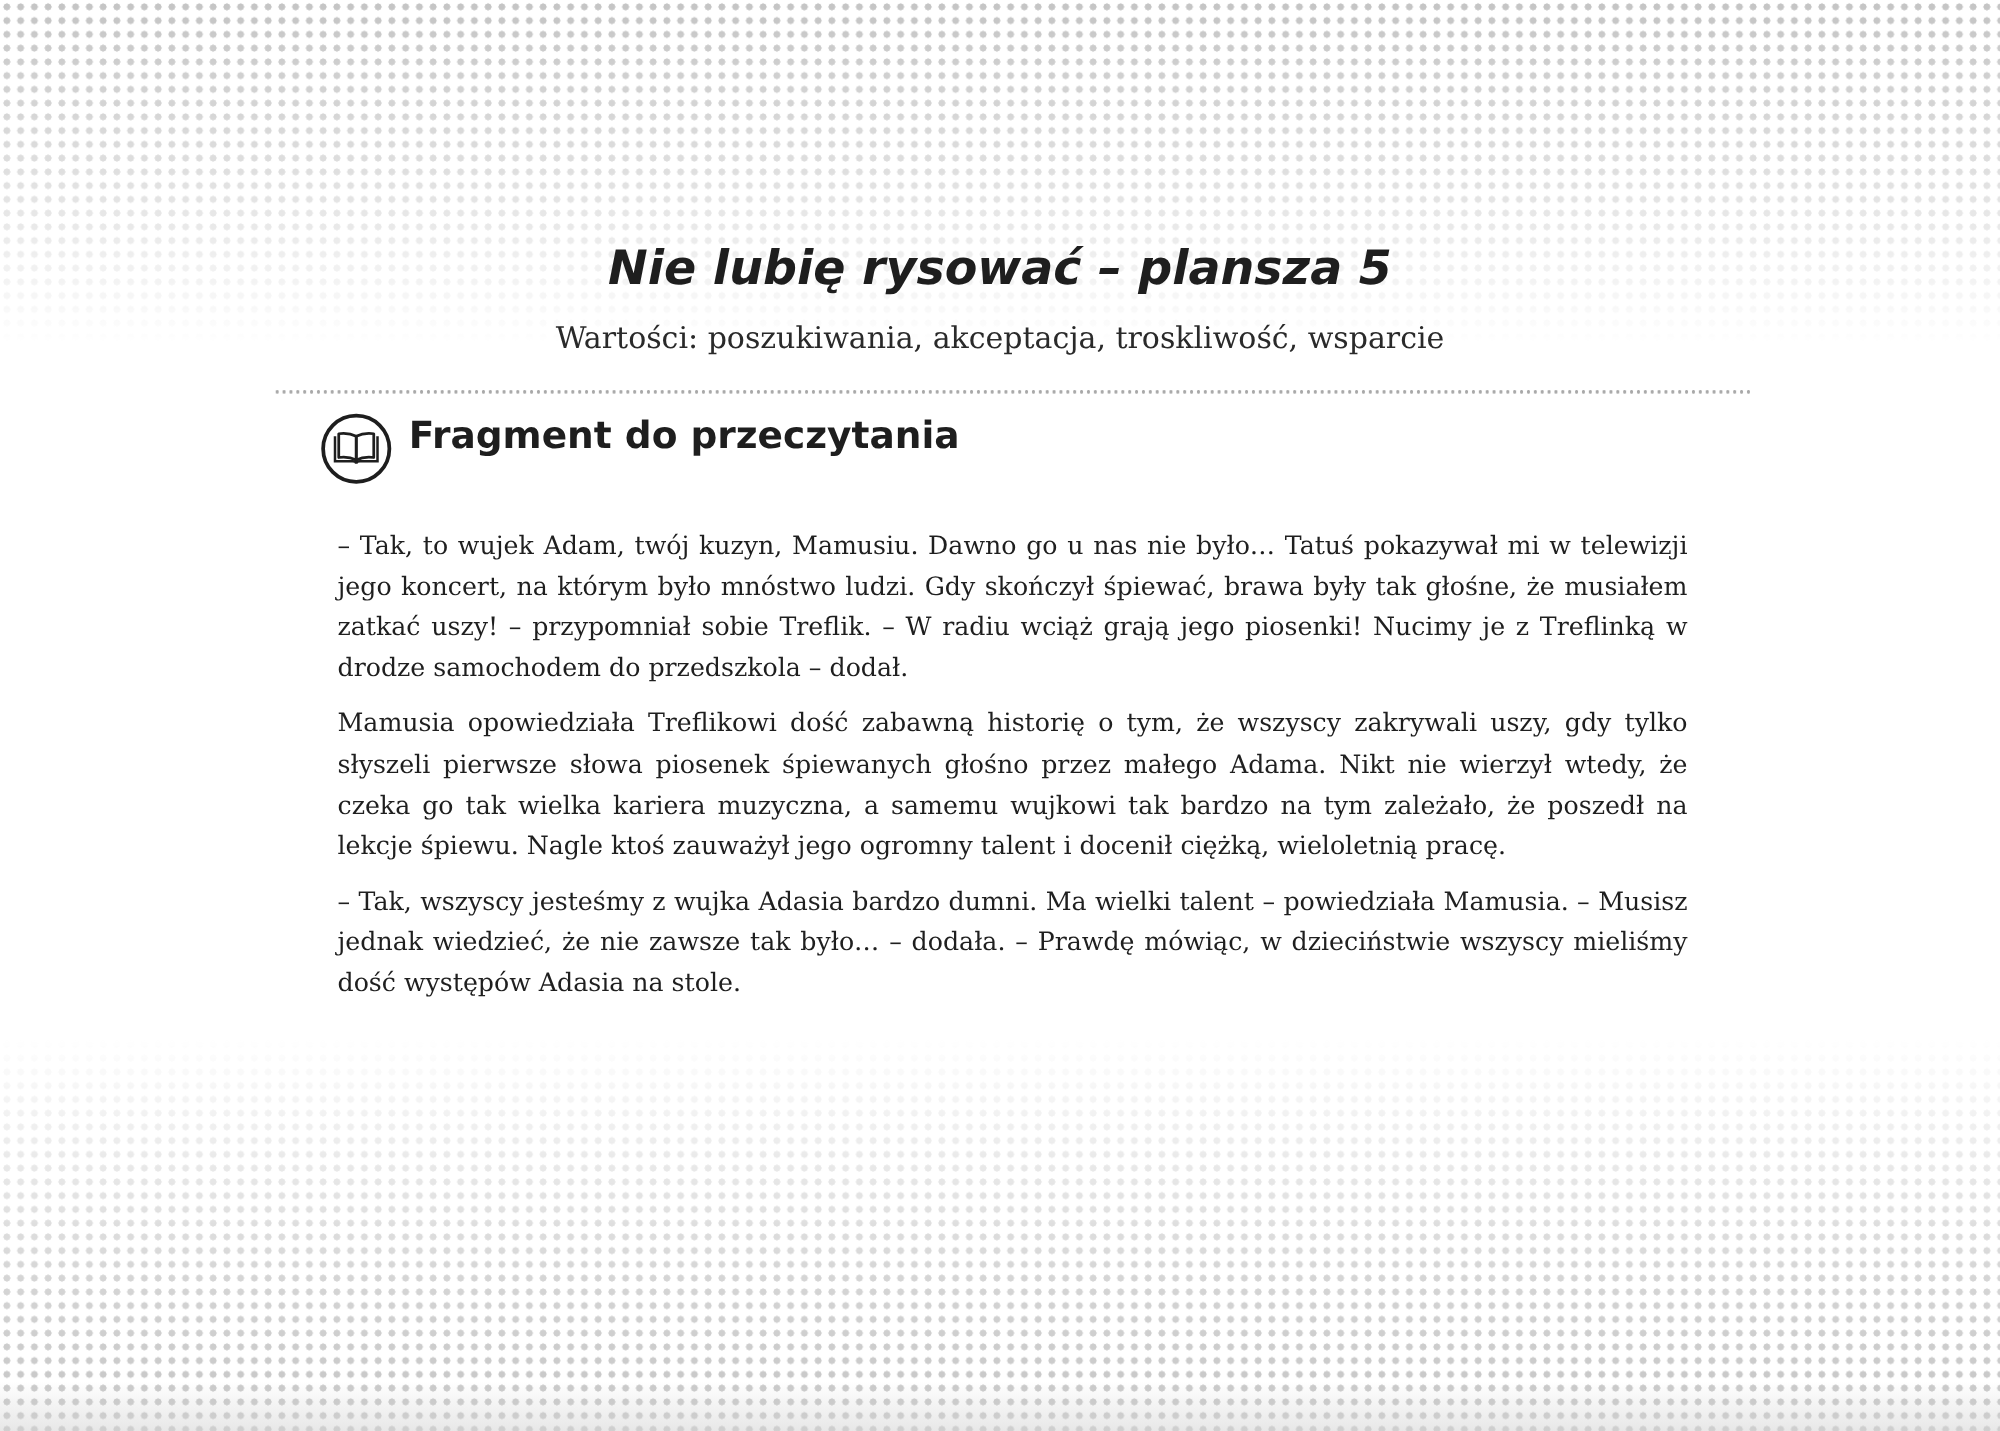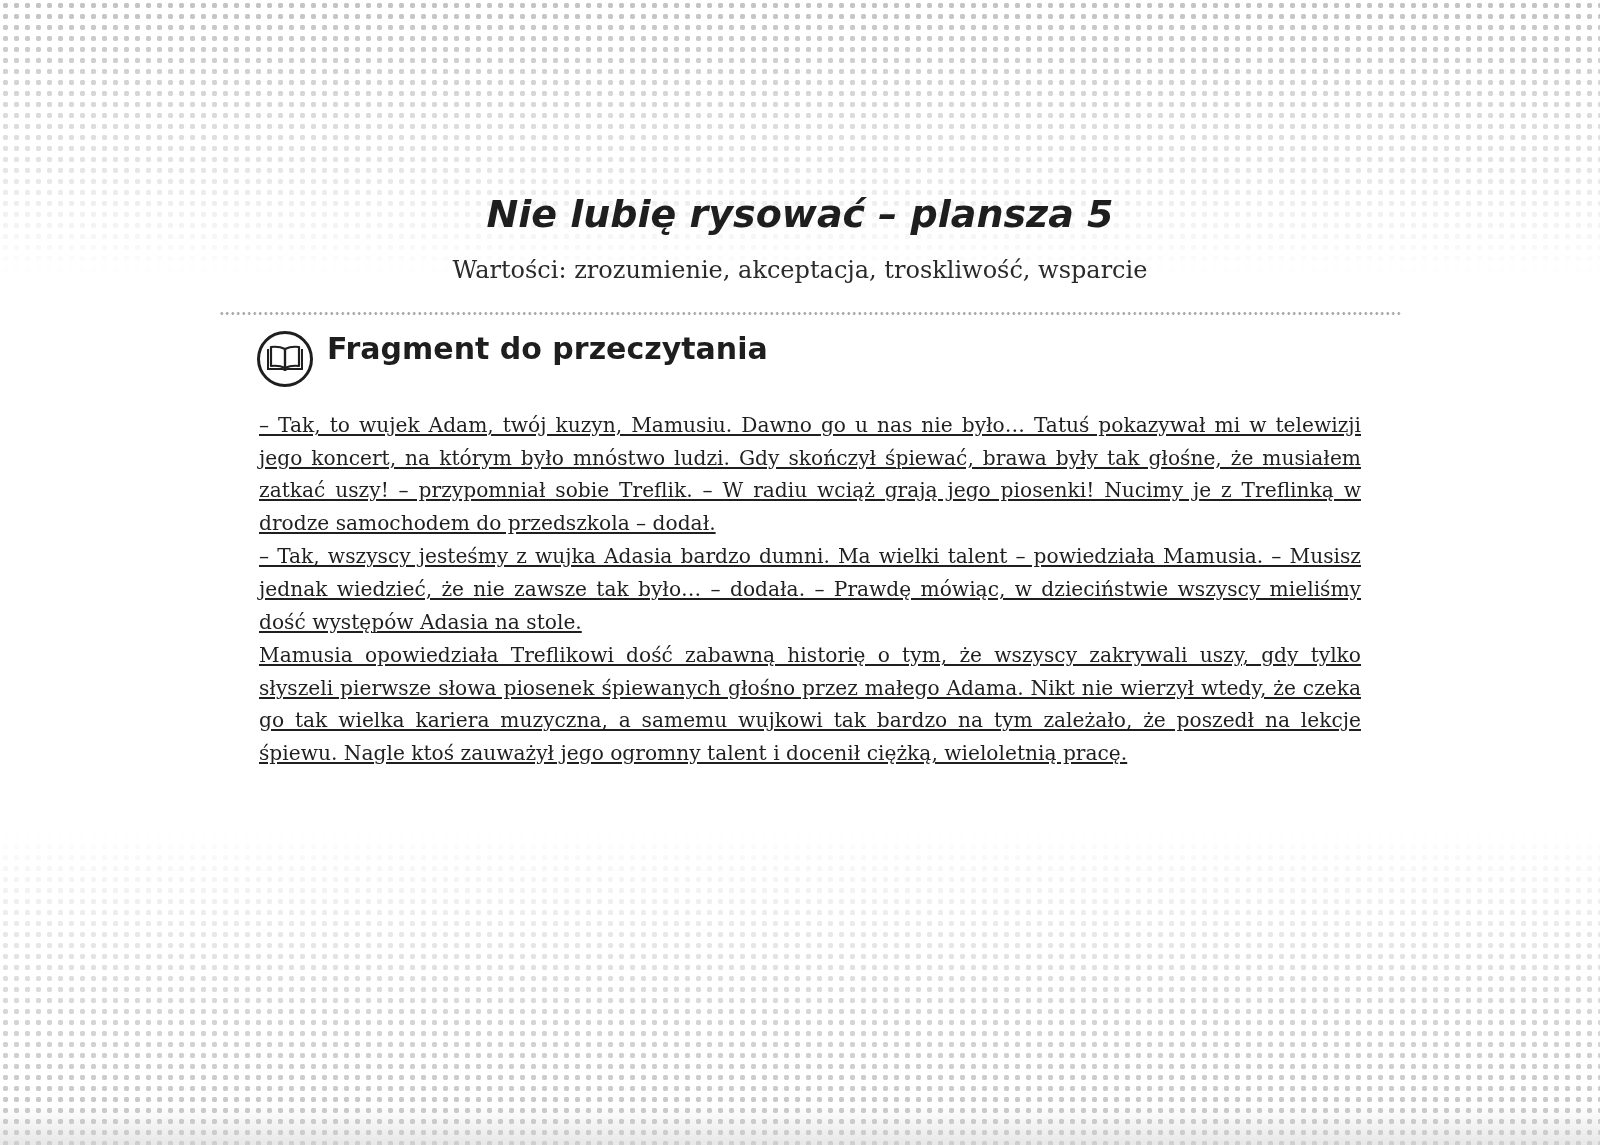--- a/index.html
+++ b/index.html
@@ -54,21 +54,21 @@
     }
     .section-title {
       margin-left: 14px; font-family: "DejaVu Sans", sans-serif; font-weight: bold;
       font-size: 30px; color: #1e1e1e;
     }
     .text-body {
       position: absolute; left: 258px; top: 408px; width: 1104px;
       font-family: "DejaVu Serif", serif; font-size: 20.2px; line-height: 32.6px;
       color: #1f1f1f; text-align: justify; hyphens: manual;
     }
-    .text-body p { margin: 1px; text-decoration: underline; }
+    .text-body p { margin: 12px; }
     .logo {
       position: absolute; left: 772px; top: 867px; width: 108px; height: 70px;
     }
     .logo-text {
       position: absolute; left: 40px; top: 11px;
       font-family: "DejaVu Serif", serif; font-style: italic; font-weight: bold;
       font-size: 27px; color: #1e1e1e; letter-spacing: -1px;
     }
     .logo-sub {
       position: absolute; left: 59px; top: 47px;
@@ -78,33 +78,33 @@
   </style>
 </head>
 <body>
 
 <div class="halftone-top"></div>
 <div class="halftone-bottom"></div>
 <div class="halftone-bottom-fade"></div>
 
 <div class="page">
   <h1 class="title" style="margin:0;font-style:italic;">Nie lubię rysować – plansza 5</h1>
-  <div class="subtitle">Wartości: zrozumienie, akceptacja, troskliwość, wsparcie</div>
+  <div class="subtitle">Wartości: poszukiwania, akceptacja, troskliwość, wsparcie</div>
   <div class="divider"></div>
 
   <div class="section-header">
     <div class="book-icon">
       <svg width="40" height="30" viewBox="0 0 40 30">
         <path d="M3 5 L3 25 L17 25 Q20 25 20 27 Q20 25 23 25 L37 25 L37 5" fill="none" stroke="#1e1e1e" stroke-width="2"></path>
         <path d="M6 3 L6 22 Q14 21 20 24 L20 5 Q14 2 6 3 Z" fill="none" stroke="#1e1e1e" stroke-width="2.2" stroke-linejoin="round"></path>
         <path d="M34 3 L34 22 Q26 21 20 24 L20 5 Q26 2 34 3 Z" fill="none" stroke="#1e1e1e" stroke-width="2.2" stroke-linejoin="round"></path>
       </svg>
     </div>
     <div class="section-title">Fragment do przeczytania</div>
   </div>
 
   <div class="text-body">
     <p>– Tak, to wujek Adam, twój kuzyn, Mamusiu. Dawno go u nas nie było… Tatuś pokazywał mi w telewizji jego kon­cert, na którym było mnóstwo ludzi. Gdy skończył śpiewać, brawa były tak głośne, że musiałem zatkać uszy! – przypomniał sobie Treflik. – W radiu wciąż grają jego piosenki! Nucimy je z Treflinką w drodze samochodem do przedszkola – dodał.</p>
+    <p>Mamusia opowiedziała Treflikowi dość zabawną historię o tym, że wszyscy zakrywali uszy, gdy tylko słyszeli pierwsze słowa piosenek śpiewanych głośno przez małego Adama. Nikt nie wierzył wtedy, że czeka go tak wielka kariera muzyczna, a samemu wujkowi tak bardzo na tym zależało, że poszedł na lekcje śpiewu. Nagle ktoś zauwa­żył jego ogromny talent i docenił ciężką, wieloletnią pracę.</p>
     <p>– Tak, wszyscy jesteśmy z wujka Adasia bardzo dumni. Ma wielki talent – powiedziała Mamusia. – Musisz jednak wiedzieć, że nie zawsze tak było… – dodała. – Prawdę mówiąc, w dzieciństwie wszyscy mieliśmy dość występów Adasia na stole.</p>
-    <p>Mamusia opowiedziała Treflikowi dość zabawną historię o tym, że wszyscy zakrywali uszy, gdy tylko słyszeli pierwsze słowa piosenek śpiewanych głośno przez małego Adama. Nikt nie wierzył wtedy, że czeka go tak wielka kariera muzyczna, a samemu wujkowi tak bardzo na tym zależało, że poszedł na lekcje śpiewu. Nagle ktoś zauwa­żył jego ogromny talent i docenił ciężką, wieloletnią pracę.</p>
   </div>
 
 </div>
 
 </body></html>

